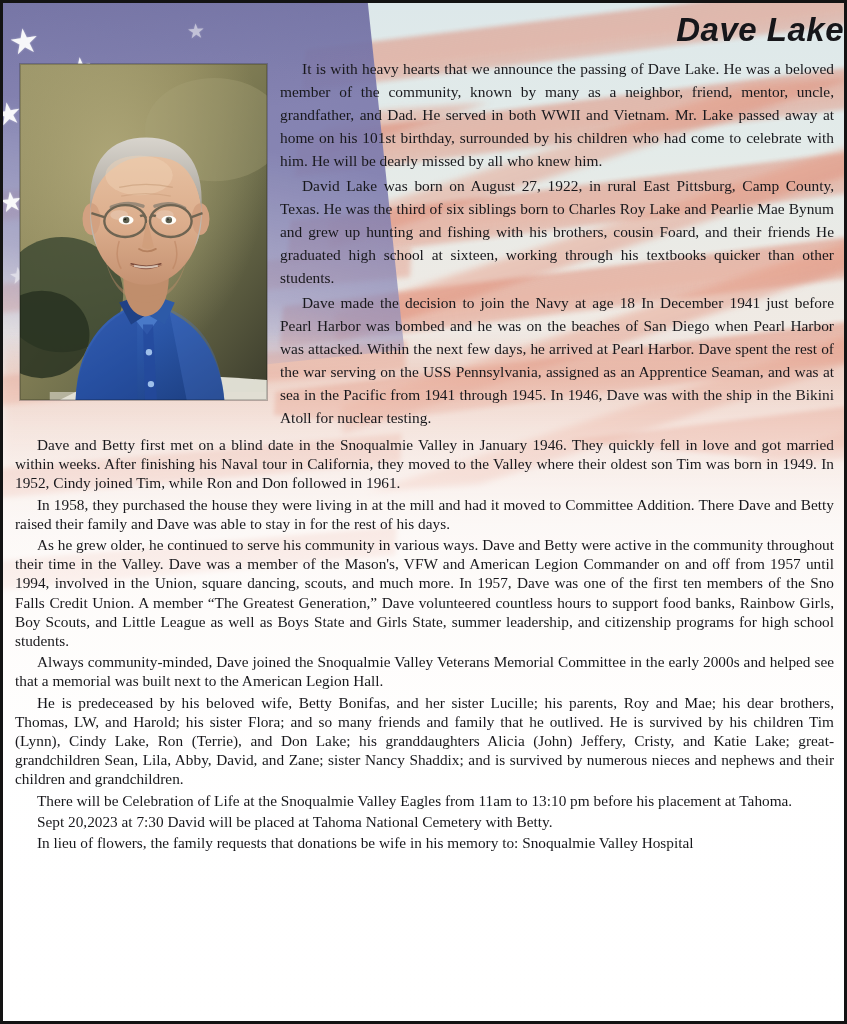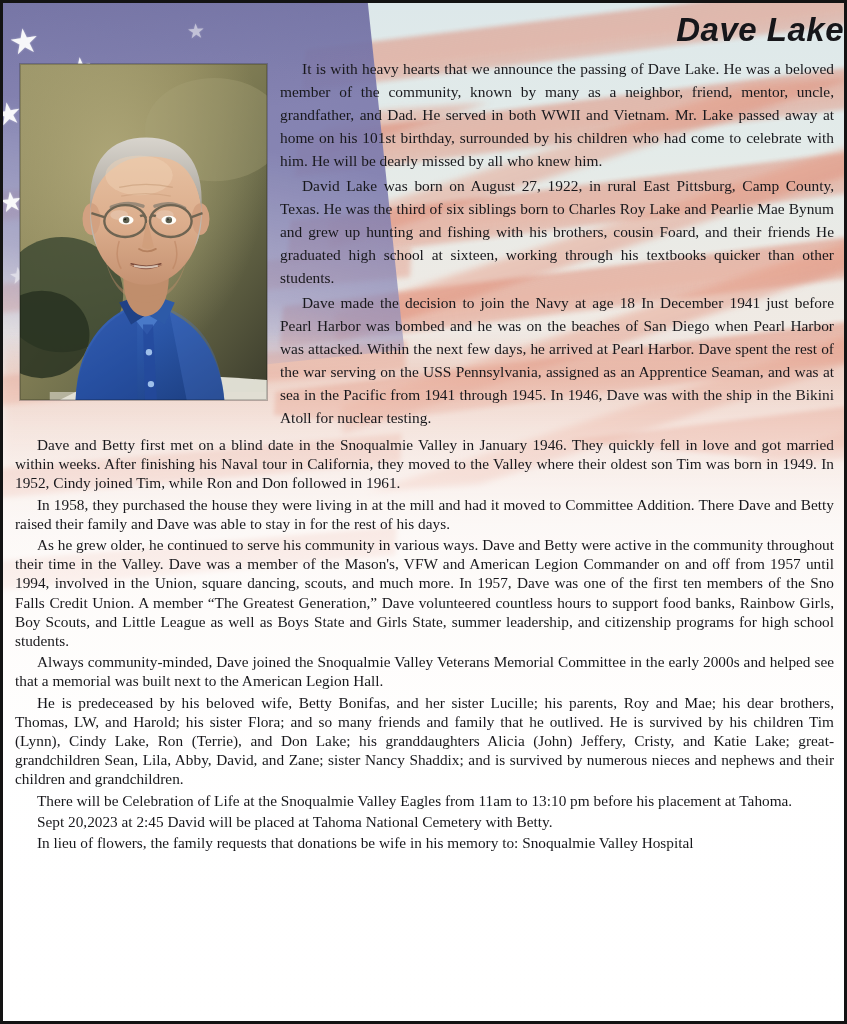--- a/index.html
+++ b/index.html
@@ -351,18 +351,18 @@
       <p class="obit">Dave made the decision to join the Navy at age 18 In December 1941 just before Pearl Harbor was bombed and he was on the beaches of San Diego when Pearl Harbor was attacked. Within the next few days, he arrived at Pearl Harbor. Dave spent the rest of the war serving on the USS Pennsylvania, assigned as an Apprentice Seaman, and was at sea in the Pacific from 1941 through 1945. In 1946, Dave was with the ship in the Bikini Atoll for nuclear testing.</p>
     </div>
 
     <div class="full" id="after-photo">
       <p class="obit">Dave and Betty first met on a blind date in the Snoqualmie Valley in January 1946. They quickly fell in love and got married within weeks. After finishing his Naval tour in California, they moved to the Valley where their oldest son Tim was born in 1949. In 1952, Cindy joined Tim, while Ron and Don followed in 1961.</p>
       <p class="obit">In 1958, they purchased the house they were living in at the mill and had it moved to Committee Addition. There Dave and Betty raised their family and Dave was able to stay in for the rest of his days.</p>
       <p class="obit">As he grew older, he continued to serve his community in various ways. Dave and Betty were active in the community throughout their time in the Valley. Dave was a member of the Mason's, VFW and American Legion Commander on and off from 1957 until 1994, involved in the Union, square dancing, scouts, and much more. In 1957, Dave was one of the first ten members of the Sno Falls Credit Union. A member “The Greatest Generation,” Dave volunteered countless hours to support food banks, Rainbow Girls, Boy Scouts, and Little League as well as Boys State and Girls State, summer leadership, and citizenship programs for high school students.</p>
       <p class="obit">Always community-minded, Dave joined the Snoqualmie Valley Veterans Memorial Committee in the early 2000s and helped see that a memorial was built next to the American Legion Hall.</p>
       <p class="obit">He is predeceased by his beloved wife, Betty Bonifas, and her sister Lucille; his parents, Roy and Mae; his dear brothers, Thomas, LW, and Harold; his sister Flora; and so many friends and family that he outlived. He is survived by his children Tim (Lynn), Cindy Lake, Ron (Terrie), and Don Lake; his granddaughters Alicia (John) Jeffery, Cristy, and Katie Lake; great-grandchildren Sean, Lila, Abby, David, and Zane; sister Nancy Shaddix; and is survived by numerous nieces and nephews and their children and grandchildren.</p>
       <p class="obit">There will be Celebration of Life at the Snoqualmie Valley Eagles from 11am to 13:10 pm before his placement at Tahoma.</p>
-      <p class="obit">Sept 20,2023 at 2:45 David will be placed at Tahoma National Cemetery with Betty.</p>
+      <p class="obit">Sept 20,2023 at 7:30 David will be placed at Tahoma National Cemetery with Betty.</p>
       <p class="obit">In lieu of flowers, the family requests that donations be wife in his memory to: Snoqualmie Valley Hospital</p>
     </div>
 
   </div>
 </div>
 
 </body></html>

